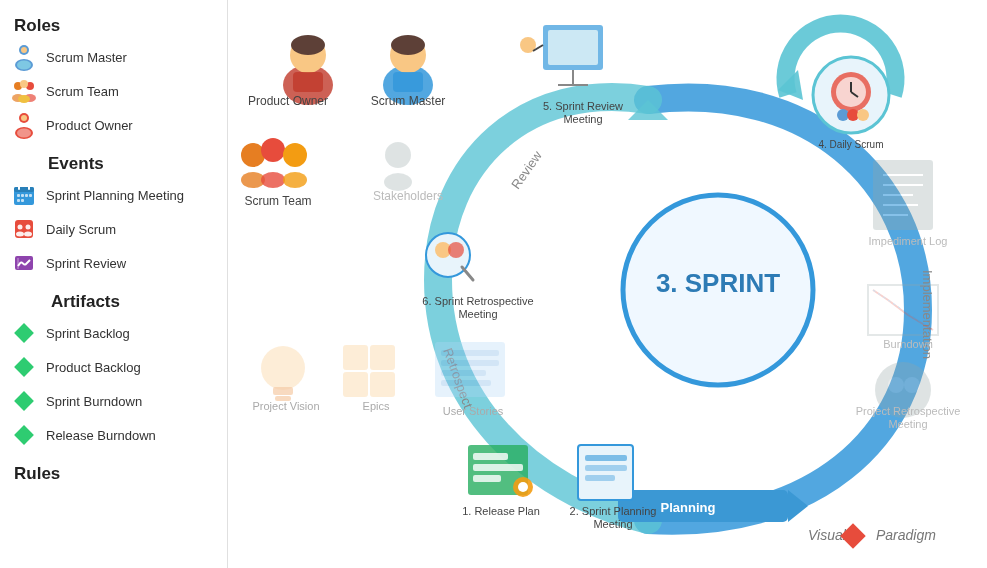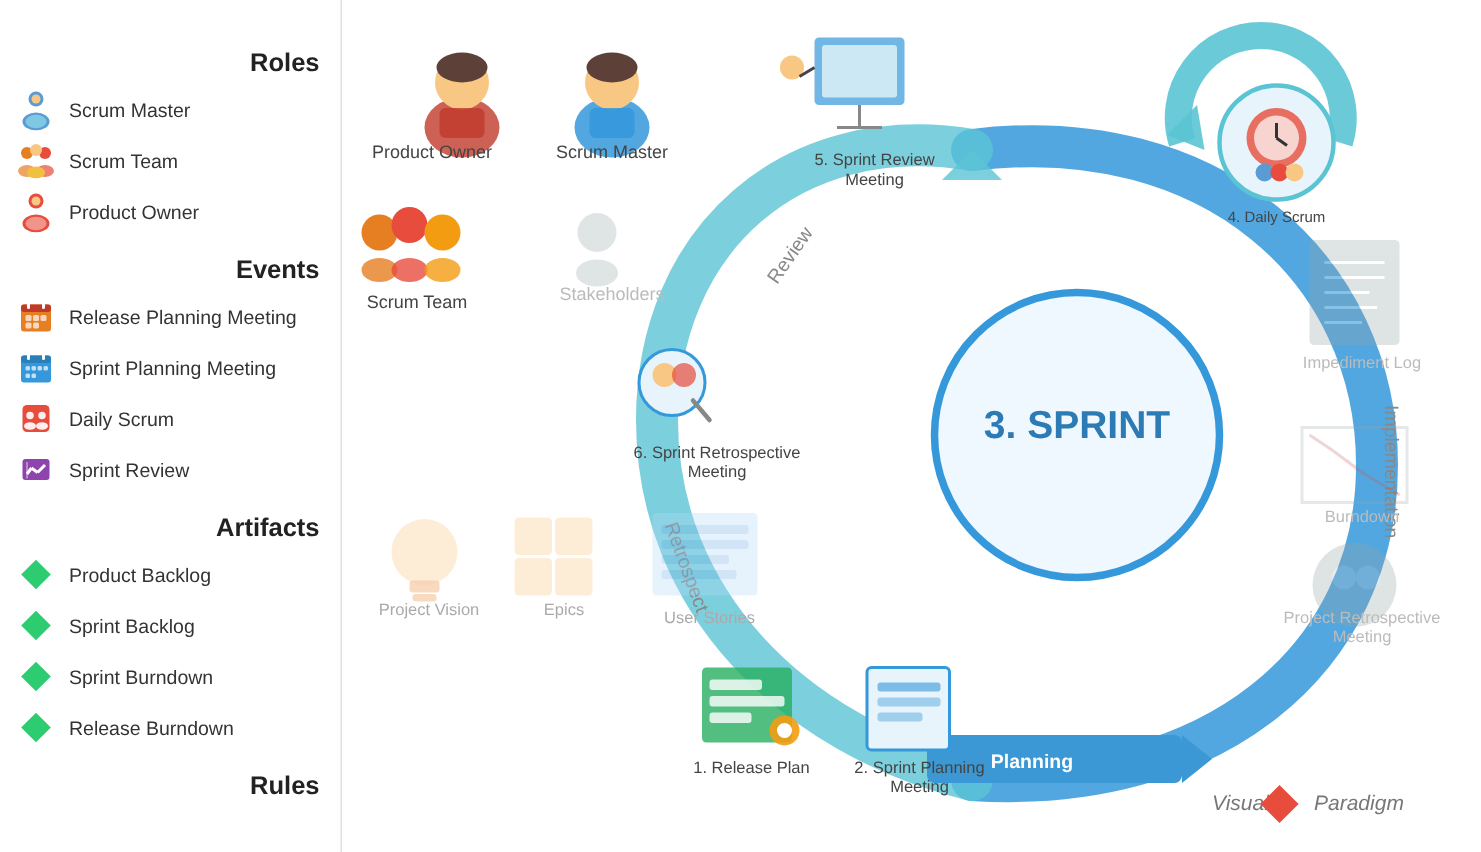--- a/index.html
+++ b/index.html
@@ -11,23 +11,22 @@
       overflow: hidden;
       display: flex;
     }
 
     
     .sidebar {
       width: 228px;
       min-width: 228px;
       background: #fff;
       border-right: 1px solid #e0e0e0;
-      padding: 26px 0;
+      padding: 10px 0;
       overflow-y: auto;
-      text-align: right;
     }
 
     .sidebar-section-title {
       font-size: 17px;
       font-weight: bold;
       color: #222;
       padding: 6px 14px 4px 14px;
     }
 
     .sidebar-item {
@@ -119,36 +118,20 @@
         <circle cx="12" cy="7" r="3" fill="#f9c784"></circle>
         <ellipse cx="12" cy="22" rx="9" ry="6" fill="#e74c3c"></ellipse>
         <ellipse cx="12" cy="22" rx="7" ry="4.5" fill="#f1948a"></ellipse>
       </svg>
     </div>
     <span class="sidebar-item-label">Product Owner</span>
   </div>
 
   <div class="sidebar-section-title" style="margin-top:6px;margin-left:34px;">Events</div>
 
-  <div class="sidebar-item">
-    <div class="sidebar-item-icon">
-      <svg width="22" height="22" viewBox="0 0 22 22">
-        <rect x="1" y="3" width="20" height="18" rx="2" fill="#e67e22"></rect>
-        <rect x="1" y="3" width="20" height="5" rx="2" fill="#c0392b"></rect>
-        <rect x="4" y="10" width="4" height="4" rx="1" fill="white" opacity="0.7"></rect>
-        <rect x="9" y="10" width="4" height="4" rx="1" fill="white" opacity="0.7"></rect>
-        <rect x="14" y="10" width="4" height="4" rx="1" fill="white" opacity="0.7"></rect>
-        <rect x="4" y="15" width="4" height="4" rx="1" fill="white" opacity="0.7"></rect>
-        <rect x="9" y="15" width="4" height="4" rx="1" fill="white" opacity="0.7"></rect>
-        <line x1="6" y1="1" x2="6" y2="5" stroke="white" stroke-width="2" stroke-linecap="round"></line>
-        <line x1="16" y1="1" x2="16" y2="5" stroke="white" stroke-width="2" stroke-linecap="round"></line>
-      </svg>
-    </div>
-    <span class="sidebar-item-label">Release Planning Meeting</span>
-  </div>
 
   <div class="sidebar-item">
     <div class="sidebar-item-icon">
       <svg width="22" height="22" viewBox="0 0 22 22">
         <rect x="1" y="3" width="20" height="18" rx="2" fill="#3498db"></rect>
         <rect x="1" y="3" width="20" height="5" rx="2" fill="#2980b9"></rect>
         <rect x="4" y="10" width="3" height="3" rx="1" fill="white" opacity="0.7"></rect>
         <rect x="8" y="10" width="3" height="3" rx="1" fill="white" opacity="0.7"></rect>
         <rect x="12" y="10" width="3" height="3" rx="1" fill="white" opacity="0.7"></rect>
         <rect x="16" y="10" width="3" height="3" rx="1" fill="white" opacity="0.7"></rect>
@@ -188,27 +171,27 @@
     <span class="sidebar-item-label">Sprint Review</span>
   </div>
 
 
   <div class="sidebar-section-title" style="margin-top:6px;margin-left:37px;">Artifacts</div>
 
   <div class="sidebar-item">
     <div class="sidebar-item-icon">
       <div class="diamond"></div>
     </div>
+    <span class="sidebar-item-label">Sprint Backlog</span>
+  </div>
+  <div class="sidebar-item">
+    <div class="sidebar-item-icon">
+      <div class="diamond"></div>
+    </div>
     <span class="sidebar-item-label">Product Backlog</span>
-  </div>
-  <div class="sidebar-item">
-    <div class="sidebar-item-icon">
-      <div class="diamond"></div>
-    </div>
-    <span class="sidebar-item-label">Sprint Backlog</span>
   </div>
   <div class="sidebar-item">
     <div class="sidebar-item-icon">
       <div class="diamond"></div>
     </div>
     <span class="sidebar-item-label">Sprint Burndown</span>
   </div>
   <div class="sidebar-item">
     <div class="sidebar-item-icon">
       <div class="diamond"></div>

